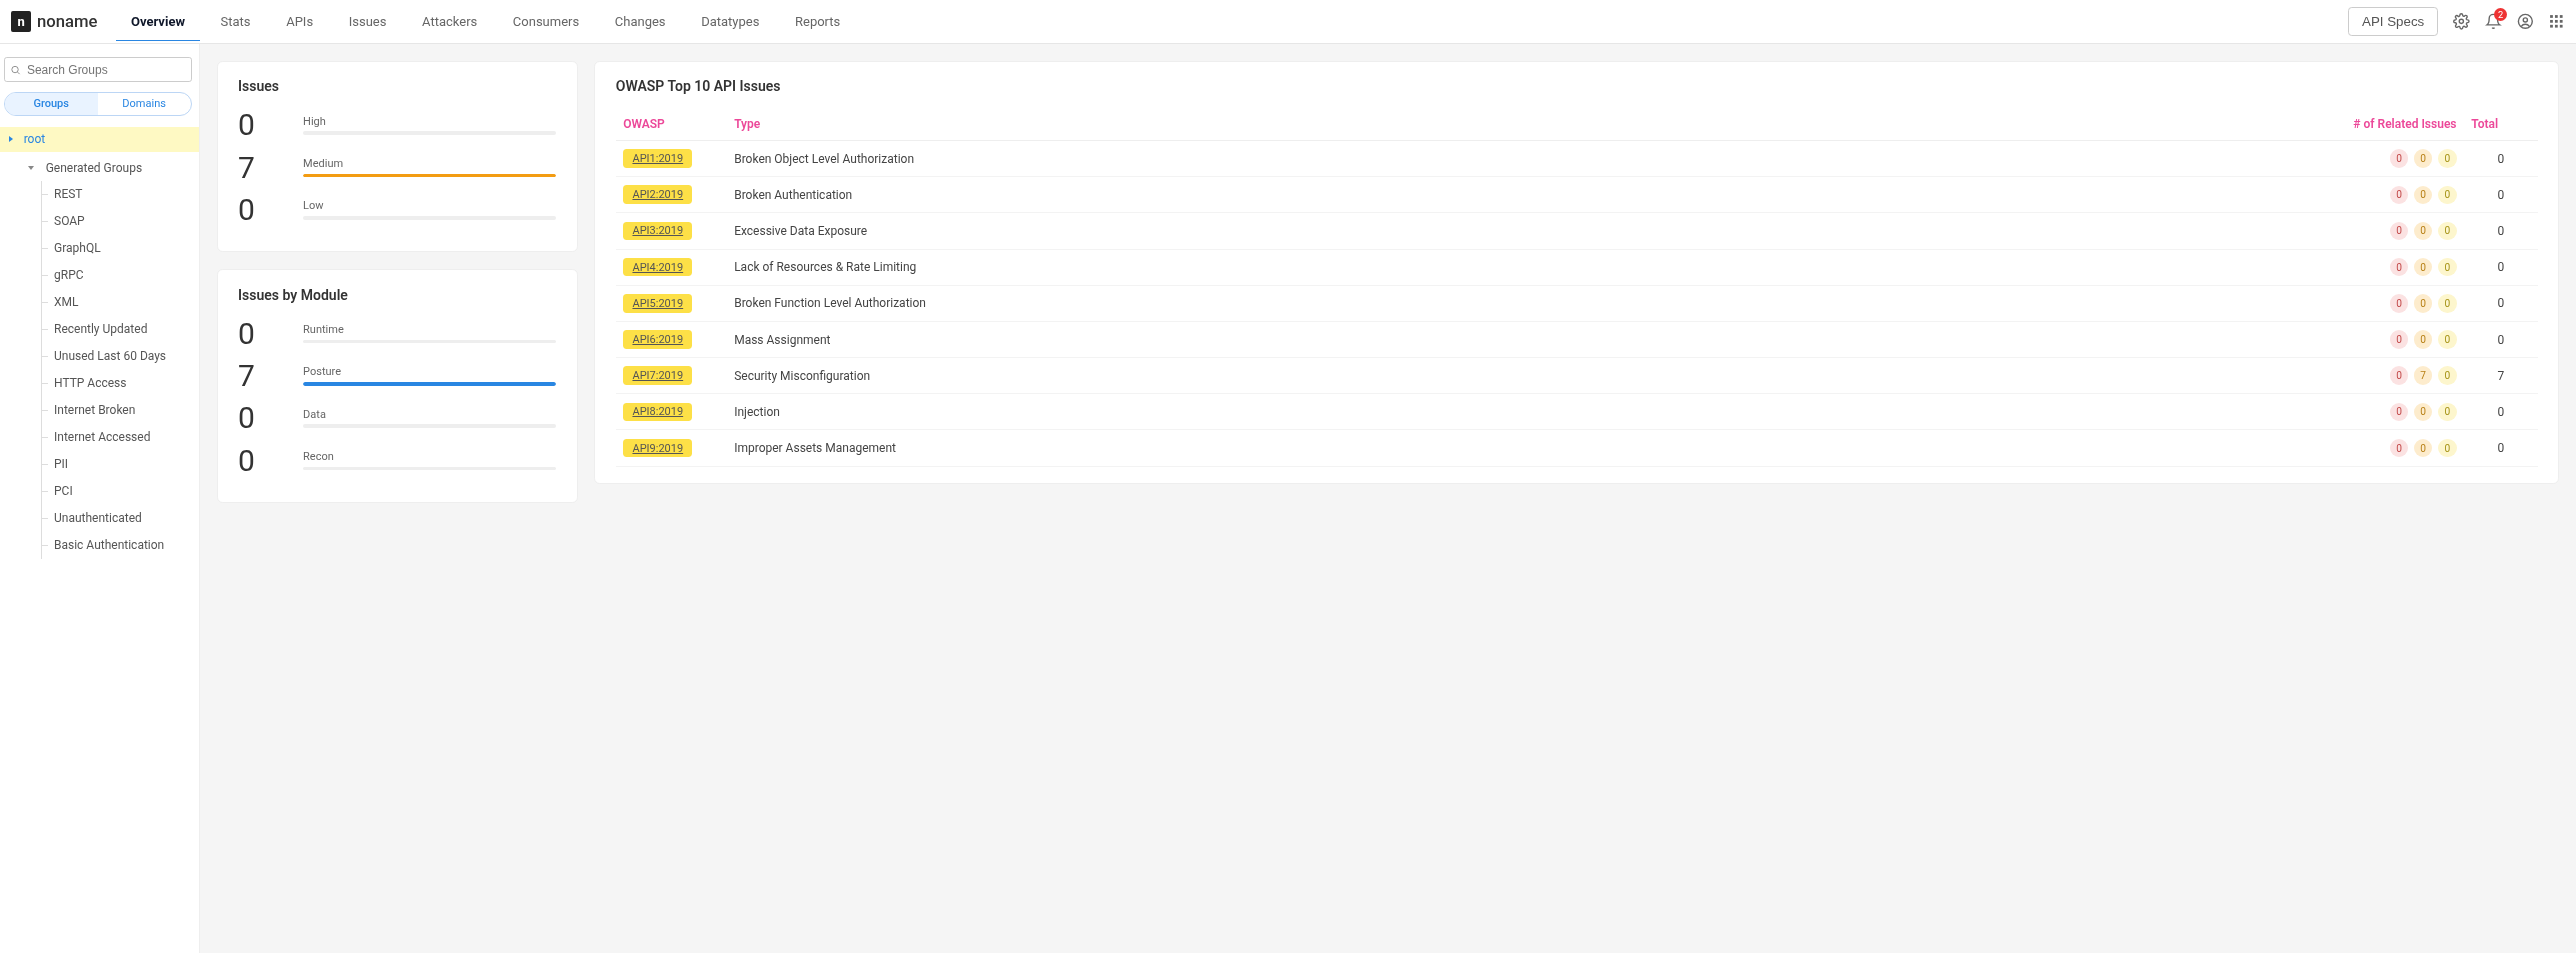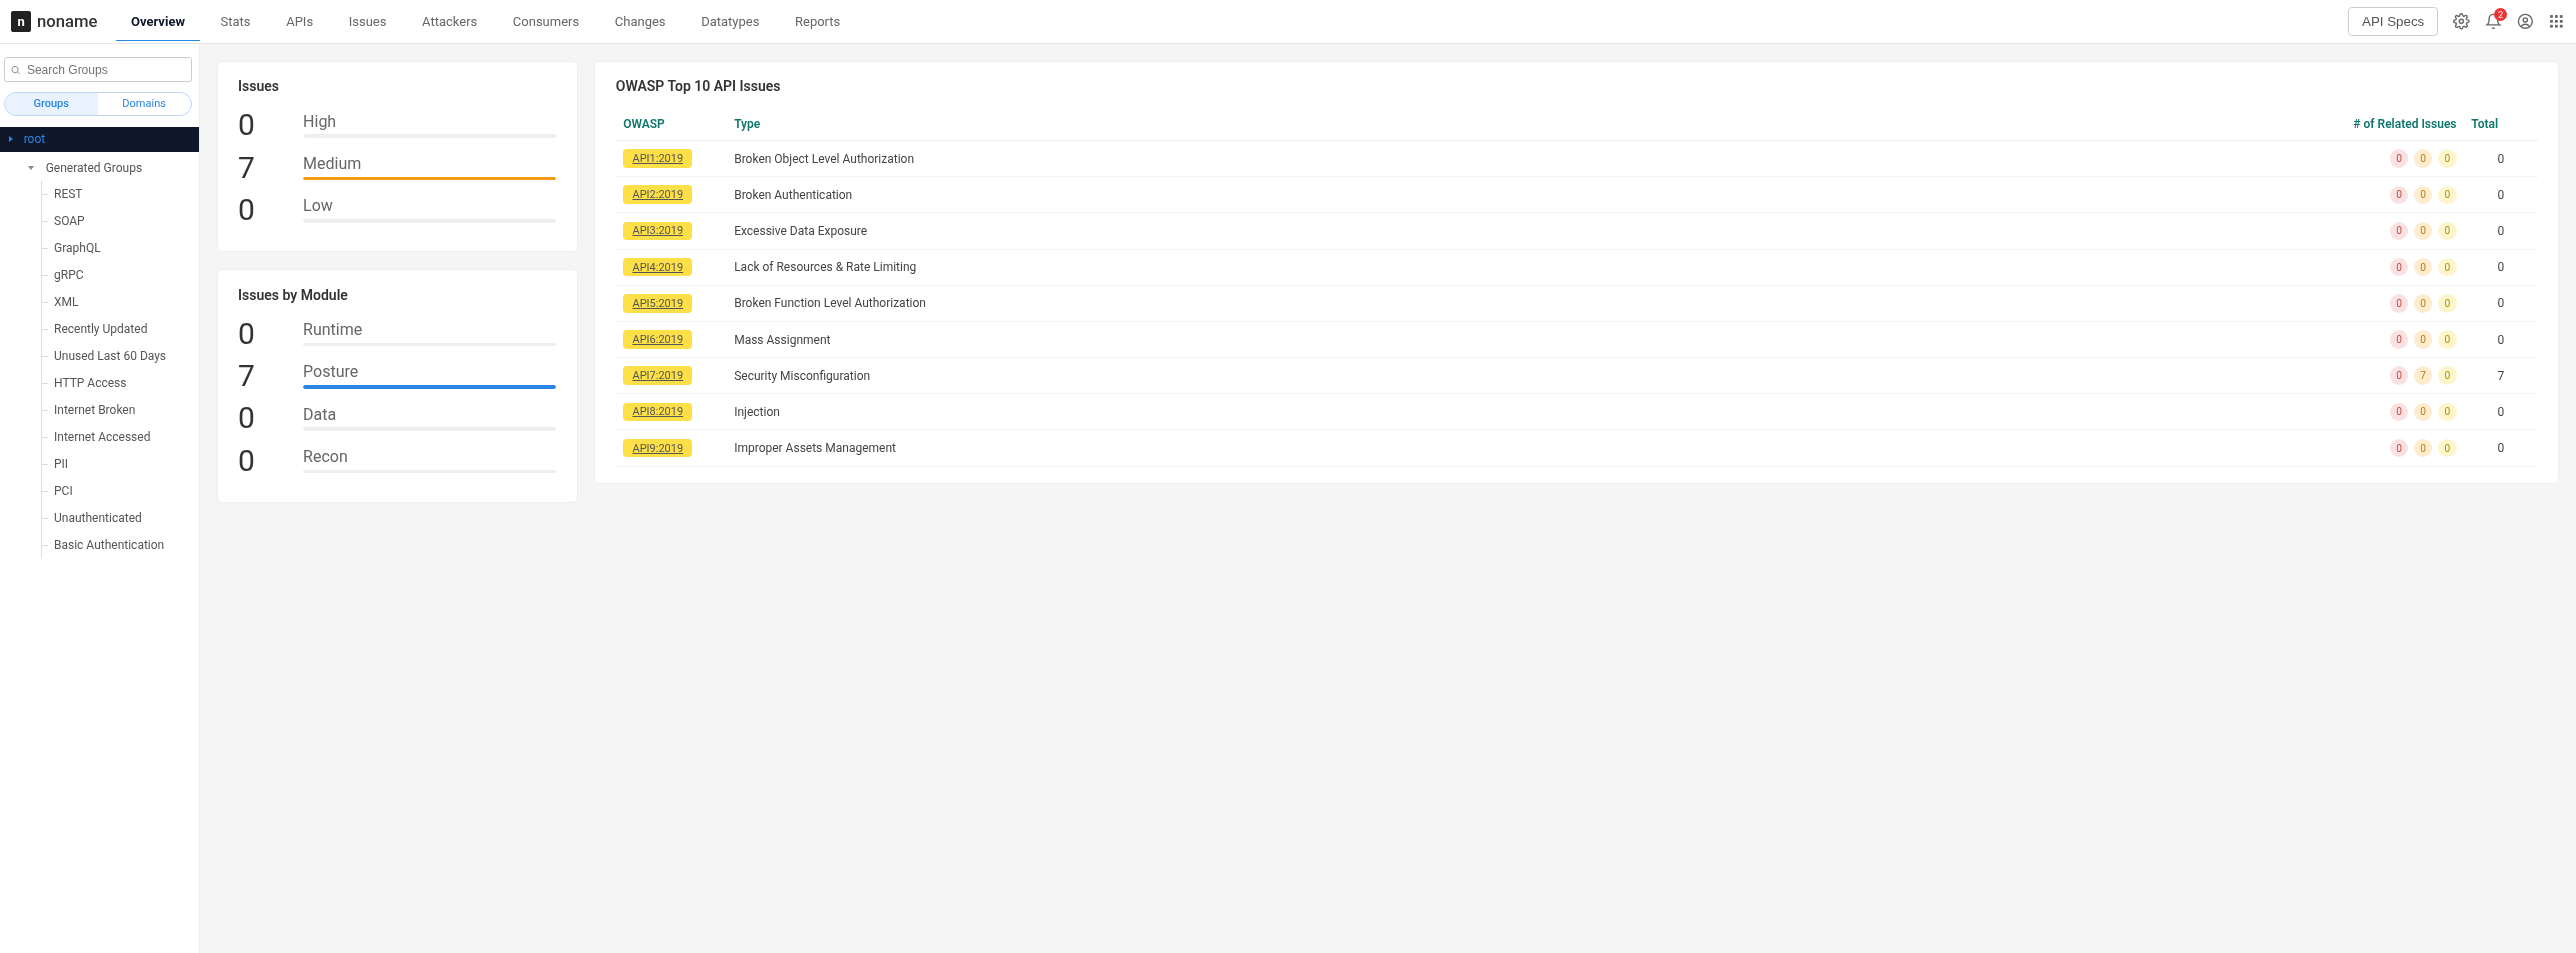--- a/index.html
+++ b/index.html
@@ -131,21 +131,21 @@
     font-size: 11px;
     cursor: pointer;
     color: #2986e2;
   }
   .seg-btn.active {
     background: #e9f3ff;
     font-weight: 500;
   }
   .tree-root {
     padding: 5.6px 7.4px 5.6px 9.3px;
-    background: #0f172a;
+    background: #fef9c3;
     color: #2986e2;
     font-size: 12px;
     cursor: pointer;
     display:flex; align-items:center; gap:3.7px;
   }
   .tree-section-label {
     padding: 9.3px 7.4px 5.6px 28px;
     color: #555;
     font-size: 12px;
     display:flex; align-items:center; gap:8px;
@@ -214,21 +214,21 @@
   .metric-num {
     font-size: 30px;
     font-weight: 400;
     width: 37px;
     color:#333;
   }
   .metric-body {
     flex: 1;
   }
   .metric-label {
-    font-size: 16px;
+    font-size: 11px;
     color: #666;
     margin-bottom: 3.7px;
   }
   .metric-bar-bg {
     height: 3.7px;
     background: #eee;
     border-radius: 1.9px;
     overflow: hidden;
   }
   .metric-bar-fill {
@@ -240,21 +240,21 @@
     flex: 1;
   }
   table.owasp {
     width: 100%;
     border-collapse: collapse;
   }
   table.owasp th {
     text-align: left;
     font-weight: 600;
     font-size: 12px;
-    color: #0f766e;
+    color: #ec4899;
     padding: 9.3px 7.4px;
     border-bottom: 0.9px solid #eee;
   }
   table.owasp th.right, table.owasp td.right { text-align: right; }
   table.owasp td {
     padding: 8.3px 7.4px;
     border-bottom: 0.9px solid #f3f3f3;
     font-size: 12px;
     color: #444;
   }

